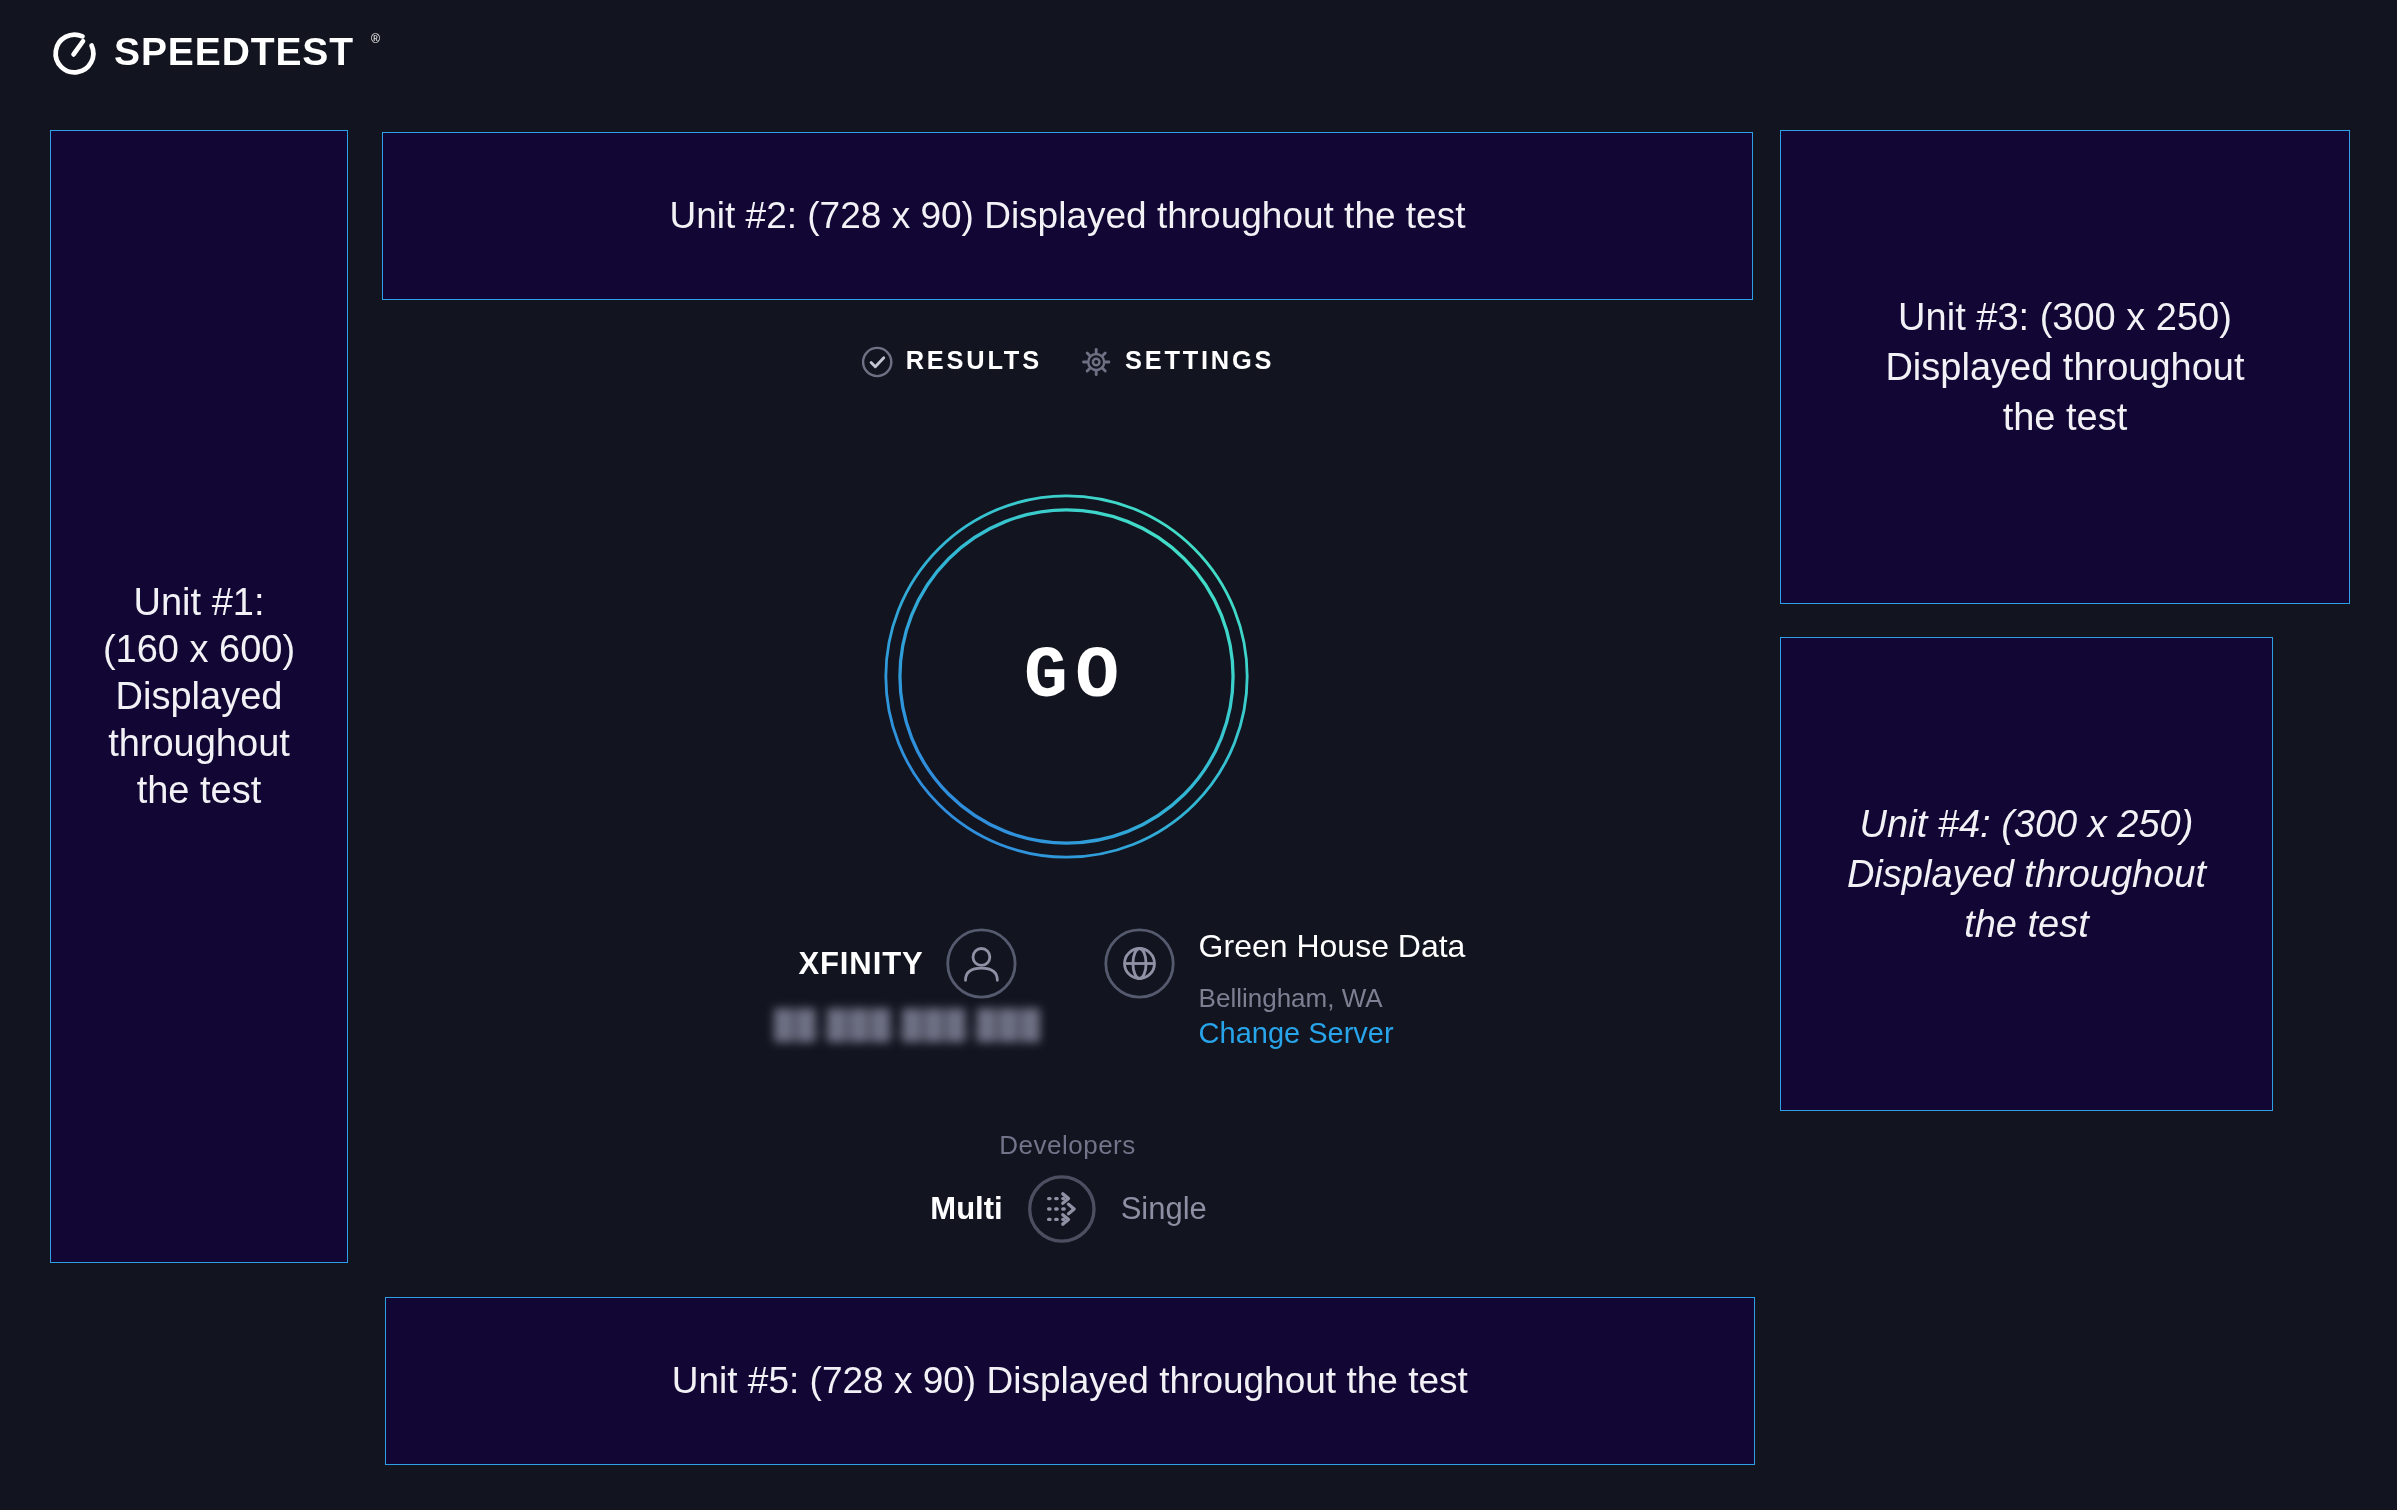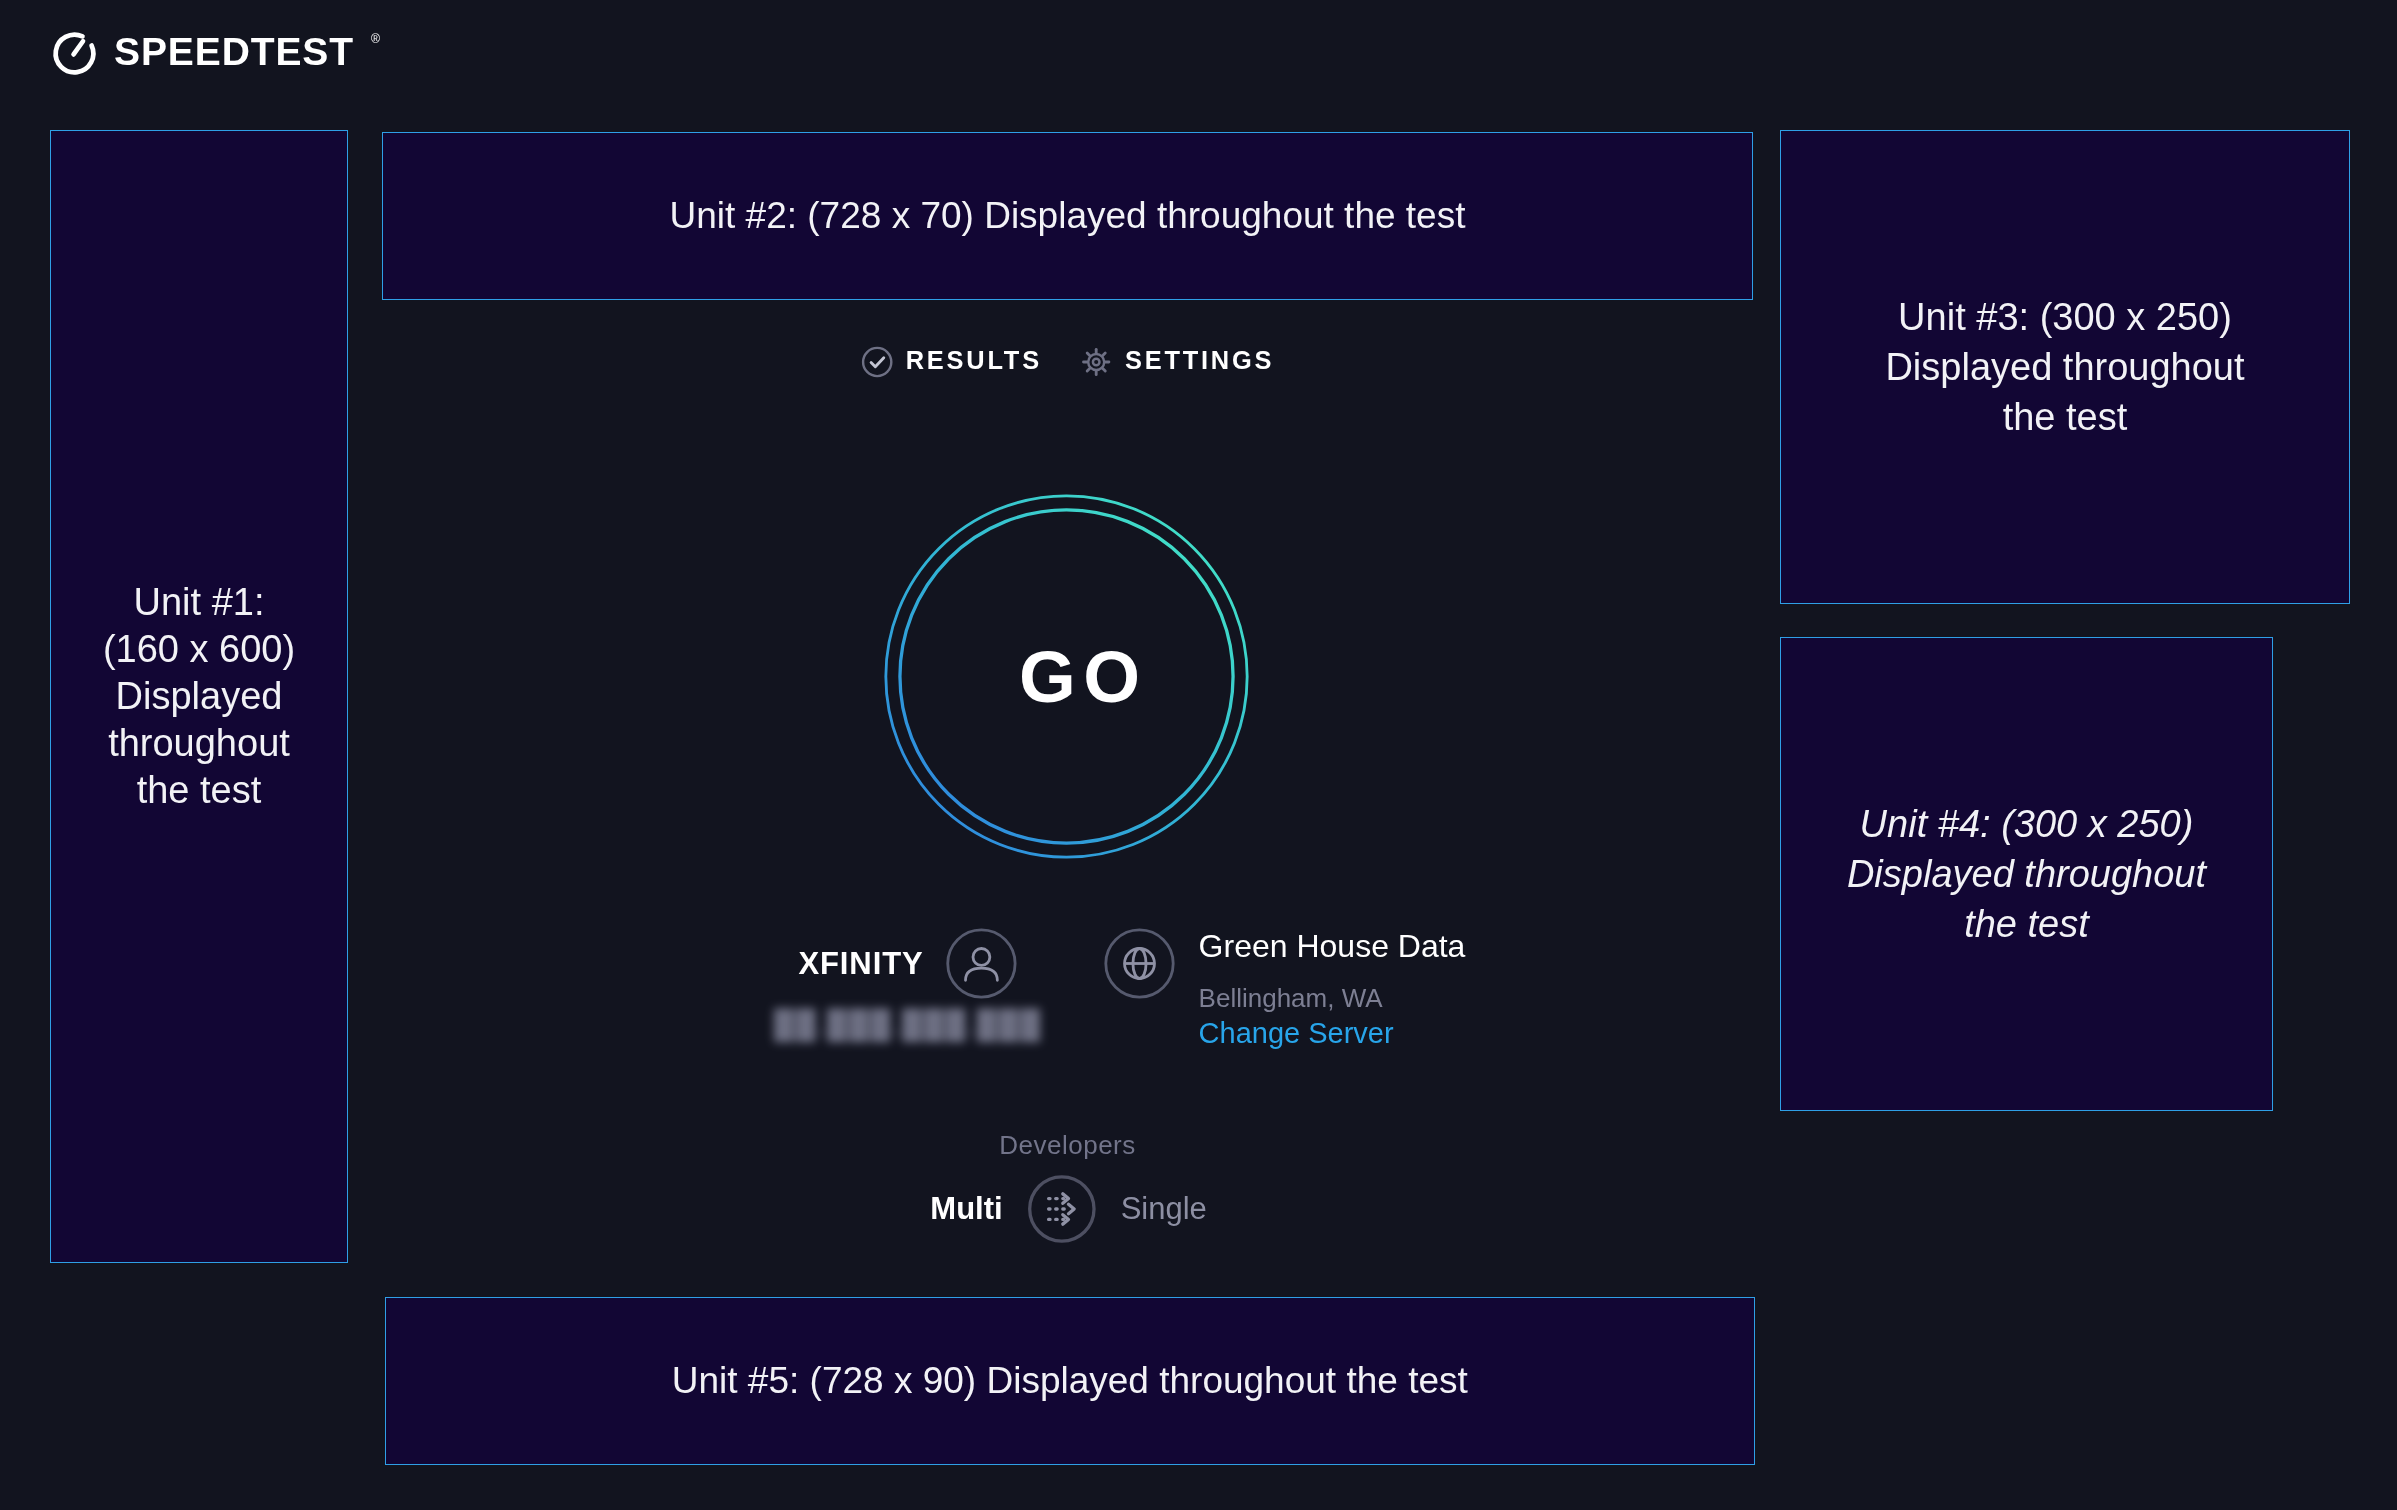--- a/index.html
+++ b/index.html
@@ -40,23 +40,23 @@
 
   .tabs {
     position:absolute; top:341px; left:50%; transform:translateX(-50%);
     display:flex; align-items:center; gap:38px; height:41px;
   }
   .tab { display:flex; gap:13px; font-size:25.4px; font-weight:bold; letter-spacing:2.8px; color:#fff; }
 
   .go-wrap { position:absolute; left:501px; top:493px; width:367px; height:367px; }
   .go-wrap svg { position:absolute; left:0; top:0; }
   .go-label {
-    position:absolute; left:12px; top:0; width:367px; height:367px;
+    position:absolute; left:4px; top:0; width:367px; height:367px;
     display:flex; align-items:center; justify-content:center;
-    font-size:73px; font-weight:bold; letter-spacing:7.5px; padding-left:9.4px; color:#fff;
+    font-size:73px; font-weight:bold; letter-spacing:7.5px; padding-left:9.4px; color:#fff;font-family:Liberation Mono, monospace;
   }
 
   .provider-group {
     position:absolute; top:927px; transform:translateX(-50%);
     display:flex; flex-direction:column; align-items:center;
   }
   #provider { left:526px; }
   .provider-row { display:flex; align-items:center; gap:21px; }
   .provider-name { font-size:31px; font-weight:600; letter-spacing:0.9px; }
   .ip-masked {
@@ -107,21 +107,21 @@
 the test</span>
 </div>
 <div class="ad clickable" id="ad4">
   <span class="ad-text">Unit #4: (300 x 250)
 Displayed throughout
 the test</span>
 </div>
 
 <div id="center">
   <div class="ad clickable" id="ad2" style="left:0; top:132px;">
-    <span class="ad-text">Unit #2: (728 x 70) Displayed throughout the test</span>
+    <span class="ad-text">Unit #2: (728 x 90) Displayed throughout the test</span>
   </div>
 
   <div class="tabs">
     <div class="tab clickable">
       <svg width="32" height="32" viewBox="0 0 34 34">
         <circle cx="17" cy="17" r="15" fill="none" stroke="#6e7084" stroke-width="2.6"></circle>
         <polyline points="10.5,17.5 15,22 24,12.5" fill="none" stroke="#c3c5d3" stroke-width="3" stroke-linecap="round" stroke-linejoin="round"></polyline>
       </svg>
       <span>RESULTS</span>
     </div>

